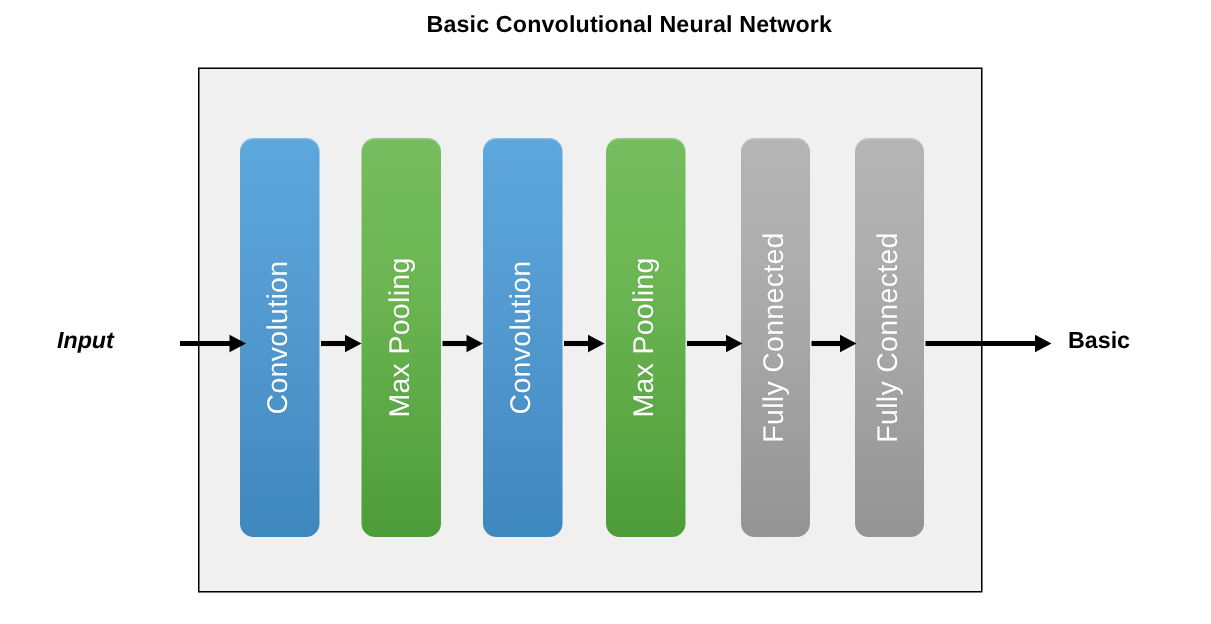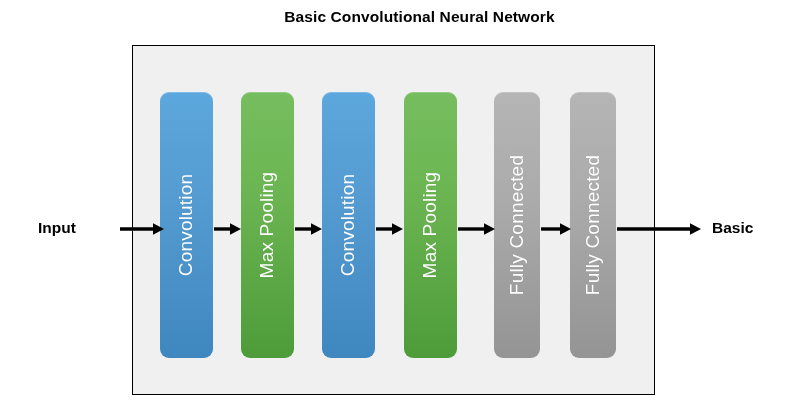--- a/index.html
+++ b/index.html
@@ -91,21 +91,21 @@
 
   
   .io-label {
     position: absolute;
     top: 219px;
     font-size: 15.5px;
     font-weight: bold;
     color: #000000;
     white-space: nowrap;
   }
-  #input-label  { left: 38px; }
+  #input-label  { left: 38px; font-style: italic; }
   #output-label { left: 712px; }
 </style>
 </head>
 <body>
 
 <div id="canvas">
 
   <div class="diagram-title">Basic Convolutional Neural Network</div>
 
   <div class="network-box"></div>

